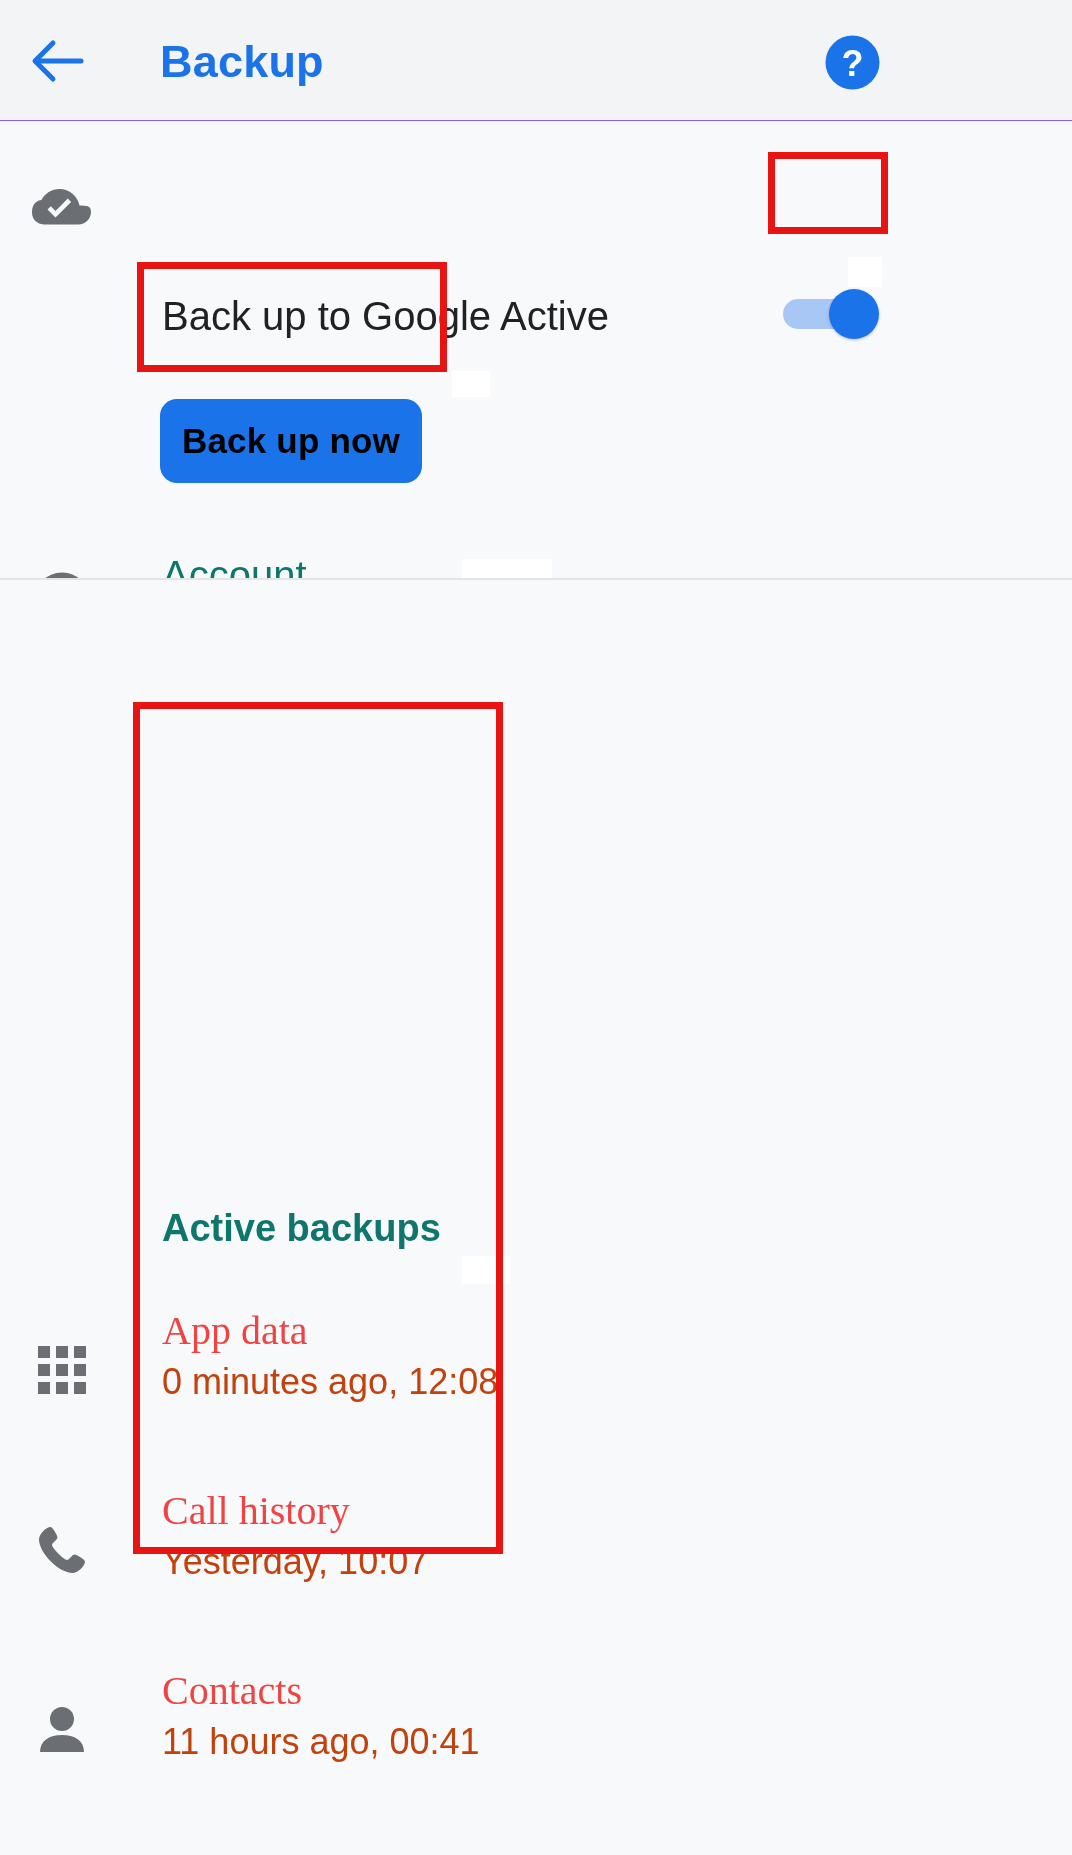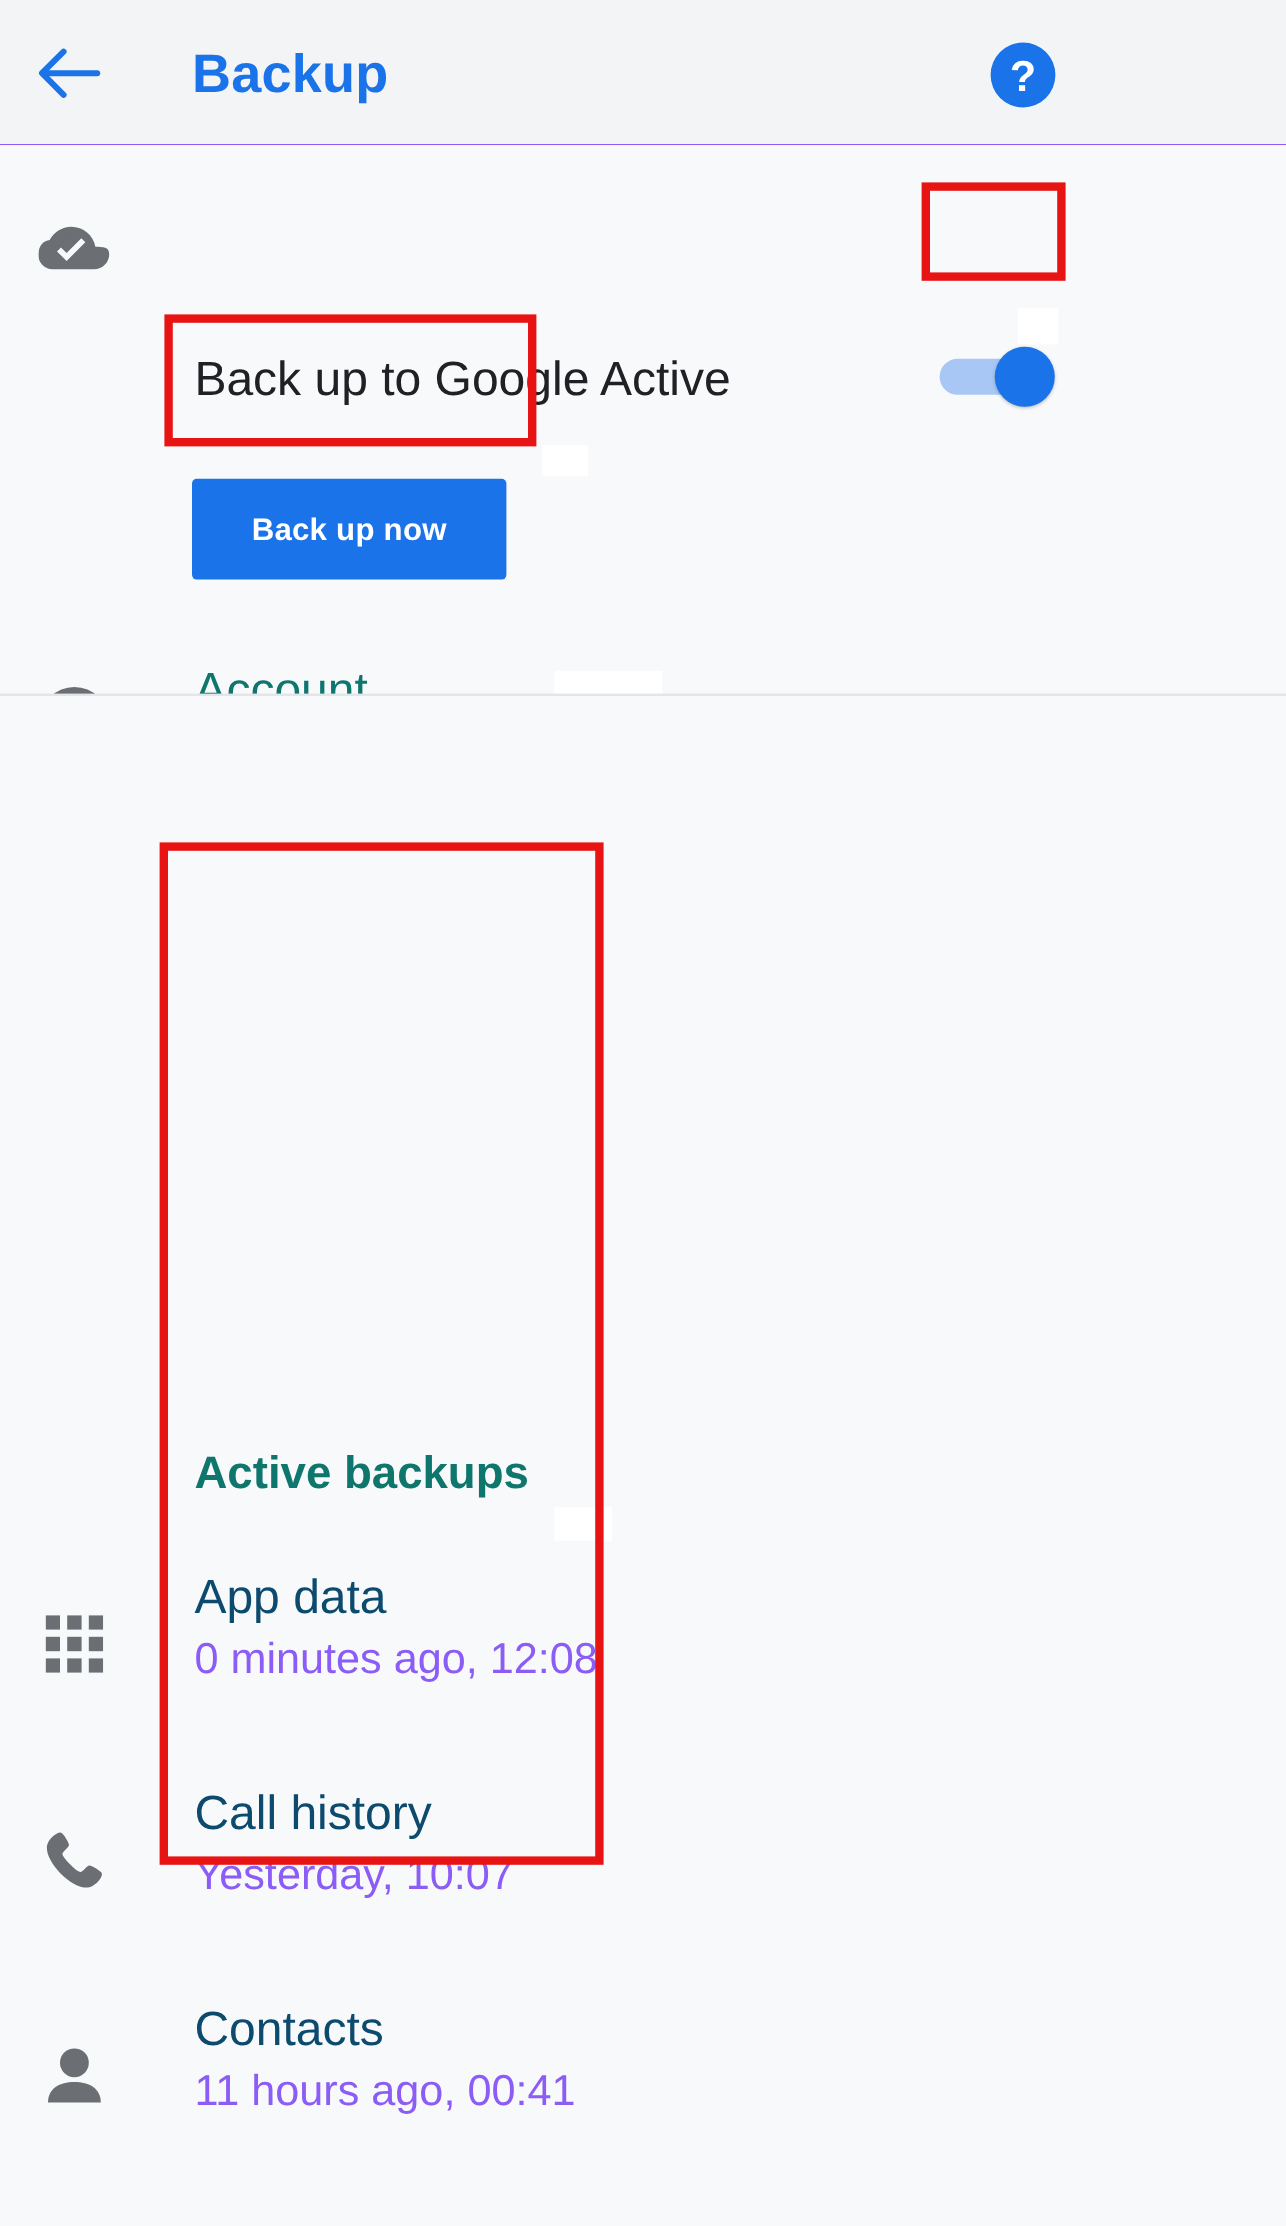--- a/index.html
+++ b/index.html
@@ -53,24 +53,24 @@
   }
   .toggle-knob {
     position:absolute; left:46px; top:0px; width:50px; height:50px;
     border-radius:50%; background:#1a73e8;
     box-shadow:0 1px 3px rgba(0,0,0,0.25);
   }
 
   .backup-now-btn {
     position:absolute; left:160px; top:278px;
     width:262px; height:84px;
-    background:#1a73e8; color:#ffffff;
-    border:none; border-radius:4px;
+    background:#1a73e8; color:#000000;
+    border:none; border-radius:17px;
     font-family:"Liberation Sans", sans-serif;
-    font-size:26px; font-weight:bold;
+    font-size:35px; font-weight:bold;
     letter-spacing:0.2px;
     cursor:pointer;
   }
 
   .account-title {
     position:absolute; left:162px; top:430px;
     font-size:40px; color:#0f766e; line-height:48px;
   }
   .account-email {
     position:absolute; left:162px; top:485px;
@@ -95,25 +95,25 @@
   }
 
   .blist { position:absolute; left:0; top:700px; width:1072px; }
   .brow { position:relative; height:180px; }
   .brow .bicon {
     position:absolute; left:30px; top:58px; width:64px; height:64px;
     display:flex; align-items:center; justify-content:center;
   }
   .brow .btitle {
     position:absolute; left:162px; top:27px;
-    font-size:40px; color:#0c4a6e; line-height:48px; white-space:nowrap;
+    font-size:40px; color:#ef4444; line-height:48px; white-space:nowrap;font-family:Liberation Serif, serif;
   }
   .brow .bsub {
     position:absolute; left:162px; top:80px;
-    font-size:36px; color:#8b5cf6; line-height:44px; white-space:nowrap;
+    font-size:36px; color:#c2410c; line-height:44px; white-space:nowrap;
   }
 
   
   .annot {
     position:absolute; border:7px solid #e81414;
     pointer-events:none; box-sizing:border-box;
   }
   .annot-toggle { left:768px; top:152px; width:120px; height:82px; }
   .annot-button { left:137px; top:262px; width:310px; height:110px; }
   .annot-list   { left:133px; top:702px; width:370px; height:852px; }

